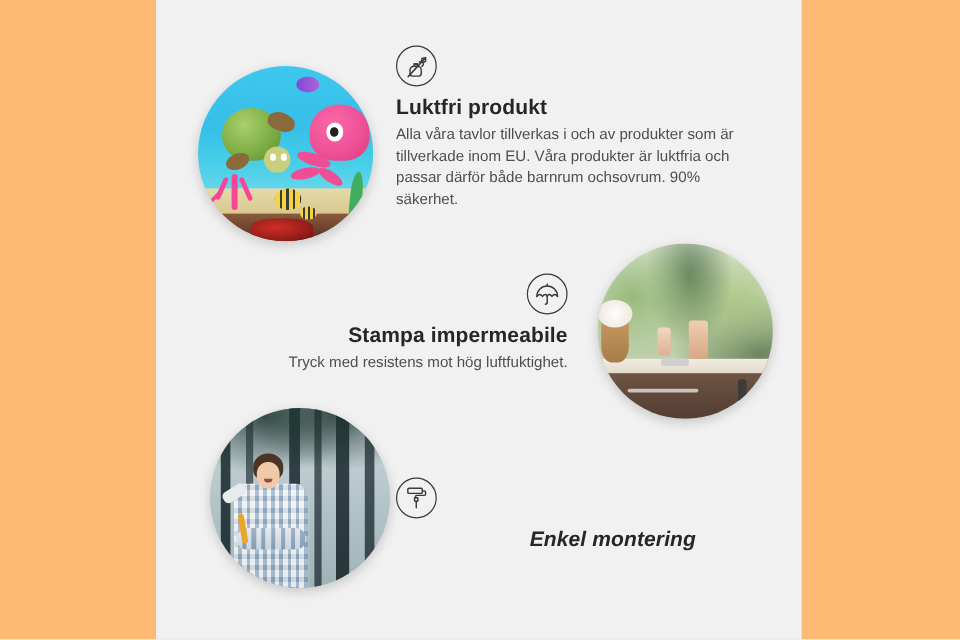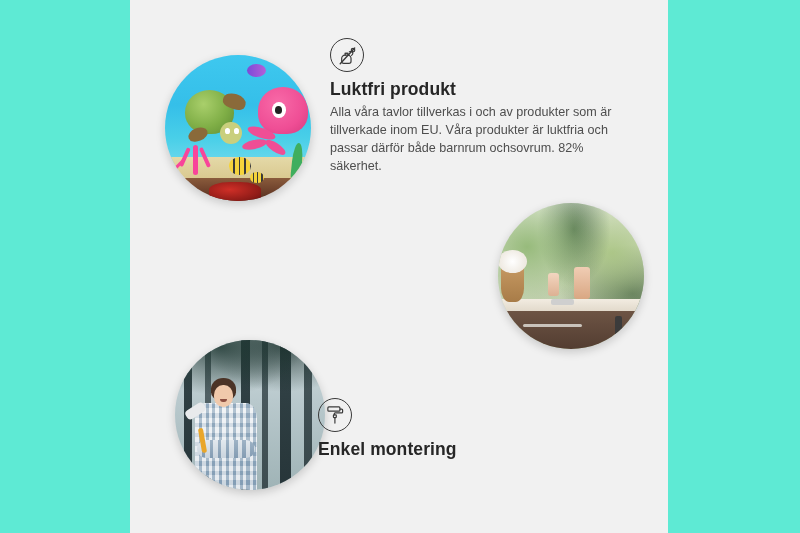--- a/index.html
+++ b/index.html
@@ -2,21 +2,21 @@
 <html><head>
 <meta charset="utf-8">
 <style>
   html,body{margin:0;padding:0;}
   body{
     width:800px;height:533px;
     background:#ffffff;
     font-family:"Liberation Sans", sans-serif;
     overflow:hidden;
   }
-  .stage{position:relative;width:800px;height:533px;background:#5eead4;}
+  .stage{position:relative;width:800px;height:533px;background:#fdba74;}
   .panel{
     position:absolute;left:130px;top:0;width:538px;height:533px;
     background:#f1f1f1;
   }
 
   
   .photo{
     position:absolute;border-radius:50%;overflow:hidden;
     box-shadow:0 3px 10px rgba(0,0,0,.18);
     background:#dfe3e4;
@@ -141,21 +141,21 @@
   }
   .ftitle{
     font-size:17.5px;font-weight:bold;color:#262626;
     margin:7px 0 4px 0;letter-spacing:.1px;
   }
   .fbody{font-size:12.6px;line-height:1.42;color:#4e4e4e;}
 
   #feat-odour{left:330px;top:38px;width:290px;text-align:left;}
   #feat-water{left:215px;top:228px;width:258px;text-align:right;}
   #feat-water .icon-wrap{display:flex;justify-content:flex-end;}
-  #feat-mount{left:318px;top:398px;width:250px;text-align:left;}
+  #feat-mount{left:330px;top:398px;width:250px;text-align:right;font-style:italic;}
 </style>
 </head>
 <body>
 
 <div class="stage">
 
   <div class="panel"></div>
 
   <div class="photo" id="photo-ocean">
     <div class="inner">
@@ -230,23 +230,38 @@
           <path d="M8.5 21.2h5.6c1.3 0 2.3-1 2.3-2.3v-3.2c0-1.9-1.6-3.5-3.5-3.5h-3.2c-1.9 0-3.5 1.6-3.5 3.5v3.2c0 1.3 1 2.3 2.3 2.3z"></path>
           <path d="M10 12.2v-2.1h3v2.1"></path>
           <path d="M10.2 10.1h2.6"></path>
           <path d="M14.6 8.4c1.4-.5 2.6-.4 3.3.4.9 1 .5 2.6-.9 3.6"></path>
           <circle cx="18.6" cy="6.6" r="1.9"></circle>
           <line x1="4.6" y1="21.6" x2="20.4" y2="4.4" stroke-width="1.5"></line>
         </svg>
       </div>
     </div>
     <div class="ftitle">Luktfri produkt</div>
-    <div class="fbody">Alla våra tavlor tillverkas i och av produkter som är tillverkade inom EU. Våra produkter är luktfria och passar därför både barnrum ochsovrum. 82% säkerhet.</div>
-  </div>
-
+    <div class="fbody">Alla våra tavlor tillverkas i och av produkter som är tillverkade inom EU. Våra produkter är luktfria och passar därför både barnrum ochsovrum. 90% säkerhet.</div>
+  </div>
+
+  <div class="feature" id="feat-water">
+    <div class="icon-wrap">
+      <div class="icon-circle">
+        <svg width="22" height="22" viewBox="0 0 24 24" fill="none" stroke="#3a3a3a" stroke-width="1.3" stroke-linecap="round" stroke-linejoin="round">
+          <path d="M2.6 14.2c0-5.2 4.2-9.4 9.4-9.4s9.4 4.2 9.4 9.4"></path>
+          <path d="M2.6 14.2c1.6-2.3 3.5-2.3 5.1 0 1.6-2.3 3.5-2.3 4.3 0 .8-2.3 2.7-2.3 4.3 0 1.6-2.3 3.5-2.3 5.1 0"></path>
+          <line x1="12" y1="14.2" x2="12" y2="19.6"></line>
+          <path d="M12 19.6c0 1-.8 1.7-1.7 1.7"></path>
+          <line x1="12" y1="4.8" x2="12" y2="2.8"></line>
+        </svg>
+      </div>
+    </div>
+    <div class="ftitle">Stampa impermeabile</div>
+    <div class="fbody">Tryck med resistens mot hög luftfuktighet.</div>
+  </div>
 
   <div class="feature" id="feat-mount">
     <div class="icon-wrap">
       <div class="icon-circle">
         <svg width="22" height="22" viewBox="0 0 24 24" fill="none" stroke="#3a3a3a" stroke-width="1.3" stroke-linecap="round" stroke-linejoin="round">
           <rect x="4.2" y="3.2" width="13.2" height="4.6" rx="1.1"></rect>
           <path d="M17.4 5.5h1.9c.6 0 1 .4 1 1v2.1c0 .6-.4 1-1 1h-7.1c-.6 0-1 .4-1 1v1.2"></path>
           <rect x="10.3" y="11.8" width="3.1" height="3.1" rx=".6"></rect>
           <line x1="11.9" y1="14.9" x2="11.9" y2="20.8"></line>
         </svg>

